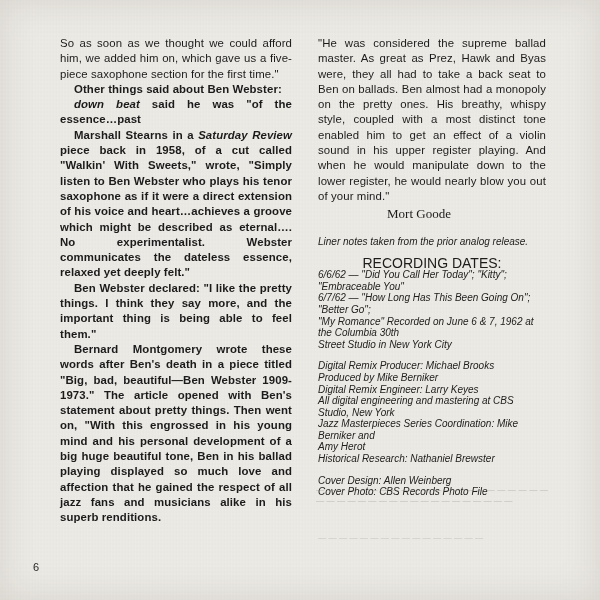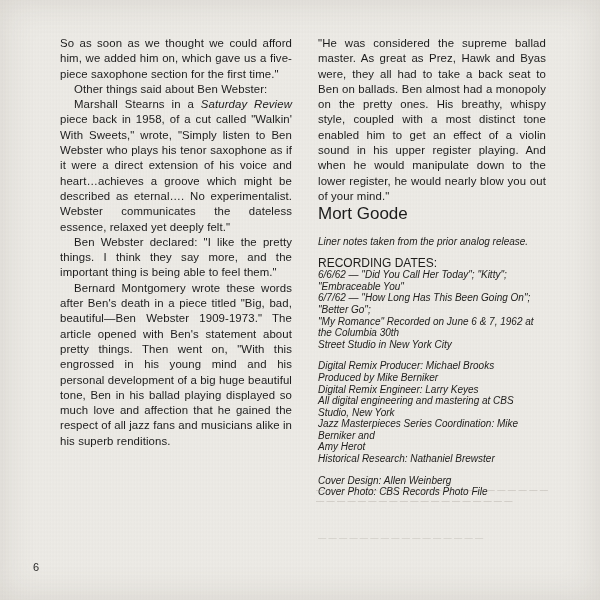--- a/index.html
+++ b/index.html
@@ -47,48 +47,51 @@
     margin: 0 0 0 0;
     font-size: 11.4px;
     line-height: 15.3px;
     color: #1b1b1b;
     text-align: justify;
     text-justify: inter-word;
     letter-spacing: 0.1px;
   }
   p.indent {
     text-indent: 14px;
+    font-weight: bold;
   }
   .it {
     font-style: italic;
   }
   .signoff {
     margin-top: 2px;
-    font-size: 17px;
+    font-size: 13px;
     line-height: 15.3px;
     color: #1b1b1b;
-    text-align: left;
+    text-align: center;
     padding-right: 26px;
+    font-family: Liberation Serif, serif;
   }
   .note-small {
     font-size: 10px;
     line-height: 11.6px;
     color: #22211f;
     margin: 0;
     font-style: italic;
   }
   .gap-10 { height: 10px; }
   .gap-8 { height: 8px; }
   .gap-14 { height: 14px; }
 
   .section-head {
-    font-size: 12px;
+    font-size: 14px;
     line-height: 12px;
     color: #1d1c1a;
     margin: 0;
+    text-align: center;
   }
   .final-line {
     font-size: 9.6px;
     line-height: 13px;
     color: #121212;
     margin: 0;
     font-weight: 700;
   }
   .pagenum {
     position: absolute;
@@ -132,20 +135,21 @@
 <body>
 
 <div class="page">
   <div class="grain"></div>
 
   <div class="columns">
 
     <div class="col left">
       <p class="body">So as soon as we thought we could afford him, we added him on, which gave us a five-piece saxophone section for the first time."</p>
       <p class="body indent">Other things said about Ben Webster:</p>
+      <p class="body indent"><span class="it">down beat</span><span> said he was "of the essence…past</span></p>
       <p class="body indent"><span>Marshall Stearns in a </span><span class="it">Saturday Review</span><span> piece back in 1958, of a cut called "Walkin' With Sweets," wrote, "Simply listen to Ben Webster who plays his tenor saxophone as if it were a direct extension of his voice and heart…achieves a groove which might be described as eternal…. No experimentalist. Webster communicates the dateless essence, relaxed yet deeply felt."</span></p>
       <p class="body indent">Ben Webster declared: "I like the pretty things. I think they say more, and the important thing is being able to feel them."</p>
       <p class="body indent">Bernard Montgomery wrote these words after Ben's death in a piece titled "Big, bad, beautiful—Ben Webster 1909-1973." The article opened with Ben's statement about pretty things. Then went on, "With this engrossed in his young mind and his personal development of a big huge beautiful tone, Ben in his ballad playing displayed so much love and affection that he gained the respect of all jazz fans and musicians alike in his superb renditions.</p>
     </div>
 
     <div class="col right">
       <p class="body">"He was considered the supreme ballad master. As great as Prez, Hawk and Byas were, they all had to take a back seat to Ben on ballads. Ben almost had a monopoly on the pretty ones. His breathy, whispy style, coupled with a most distinct tone enabled him to get an effect of a violin sound in his upper register playing. And when he would manipulate down to the lower register, he would nearly blow you out of your mind."</p>
       <div class="signoff">Mort Goode</div>
 
       <div class="gap-14"></div>

